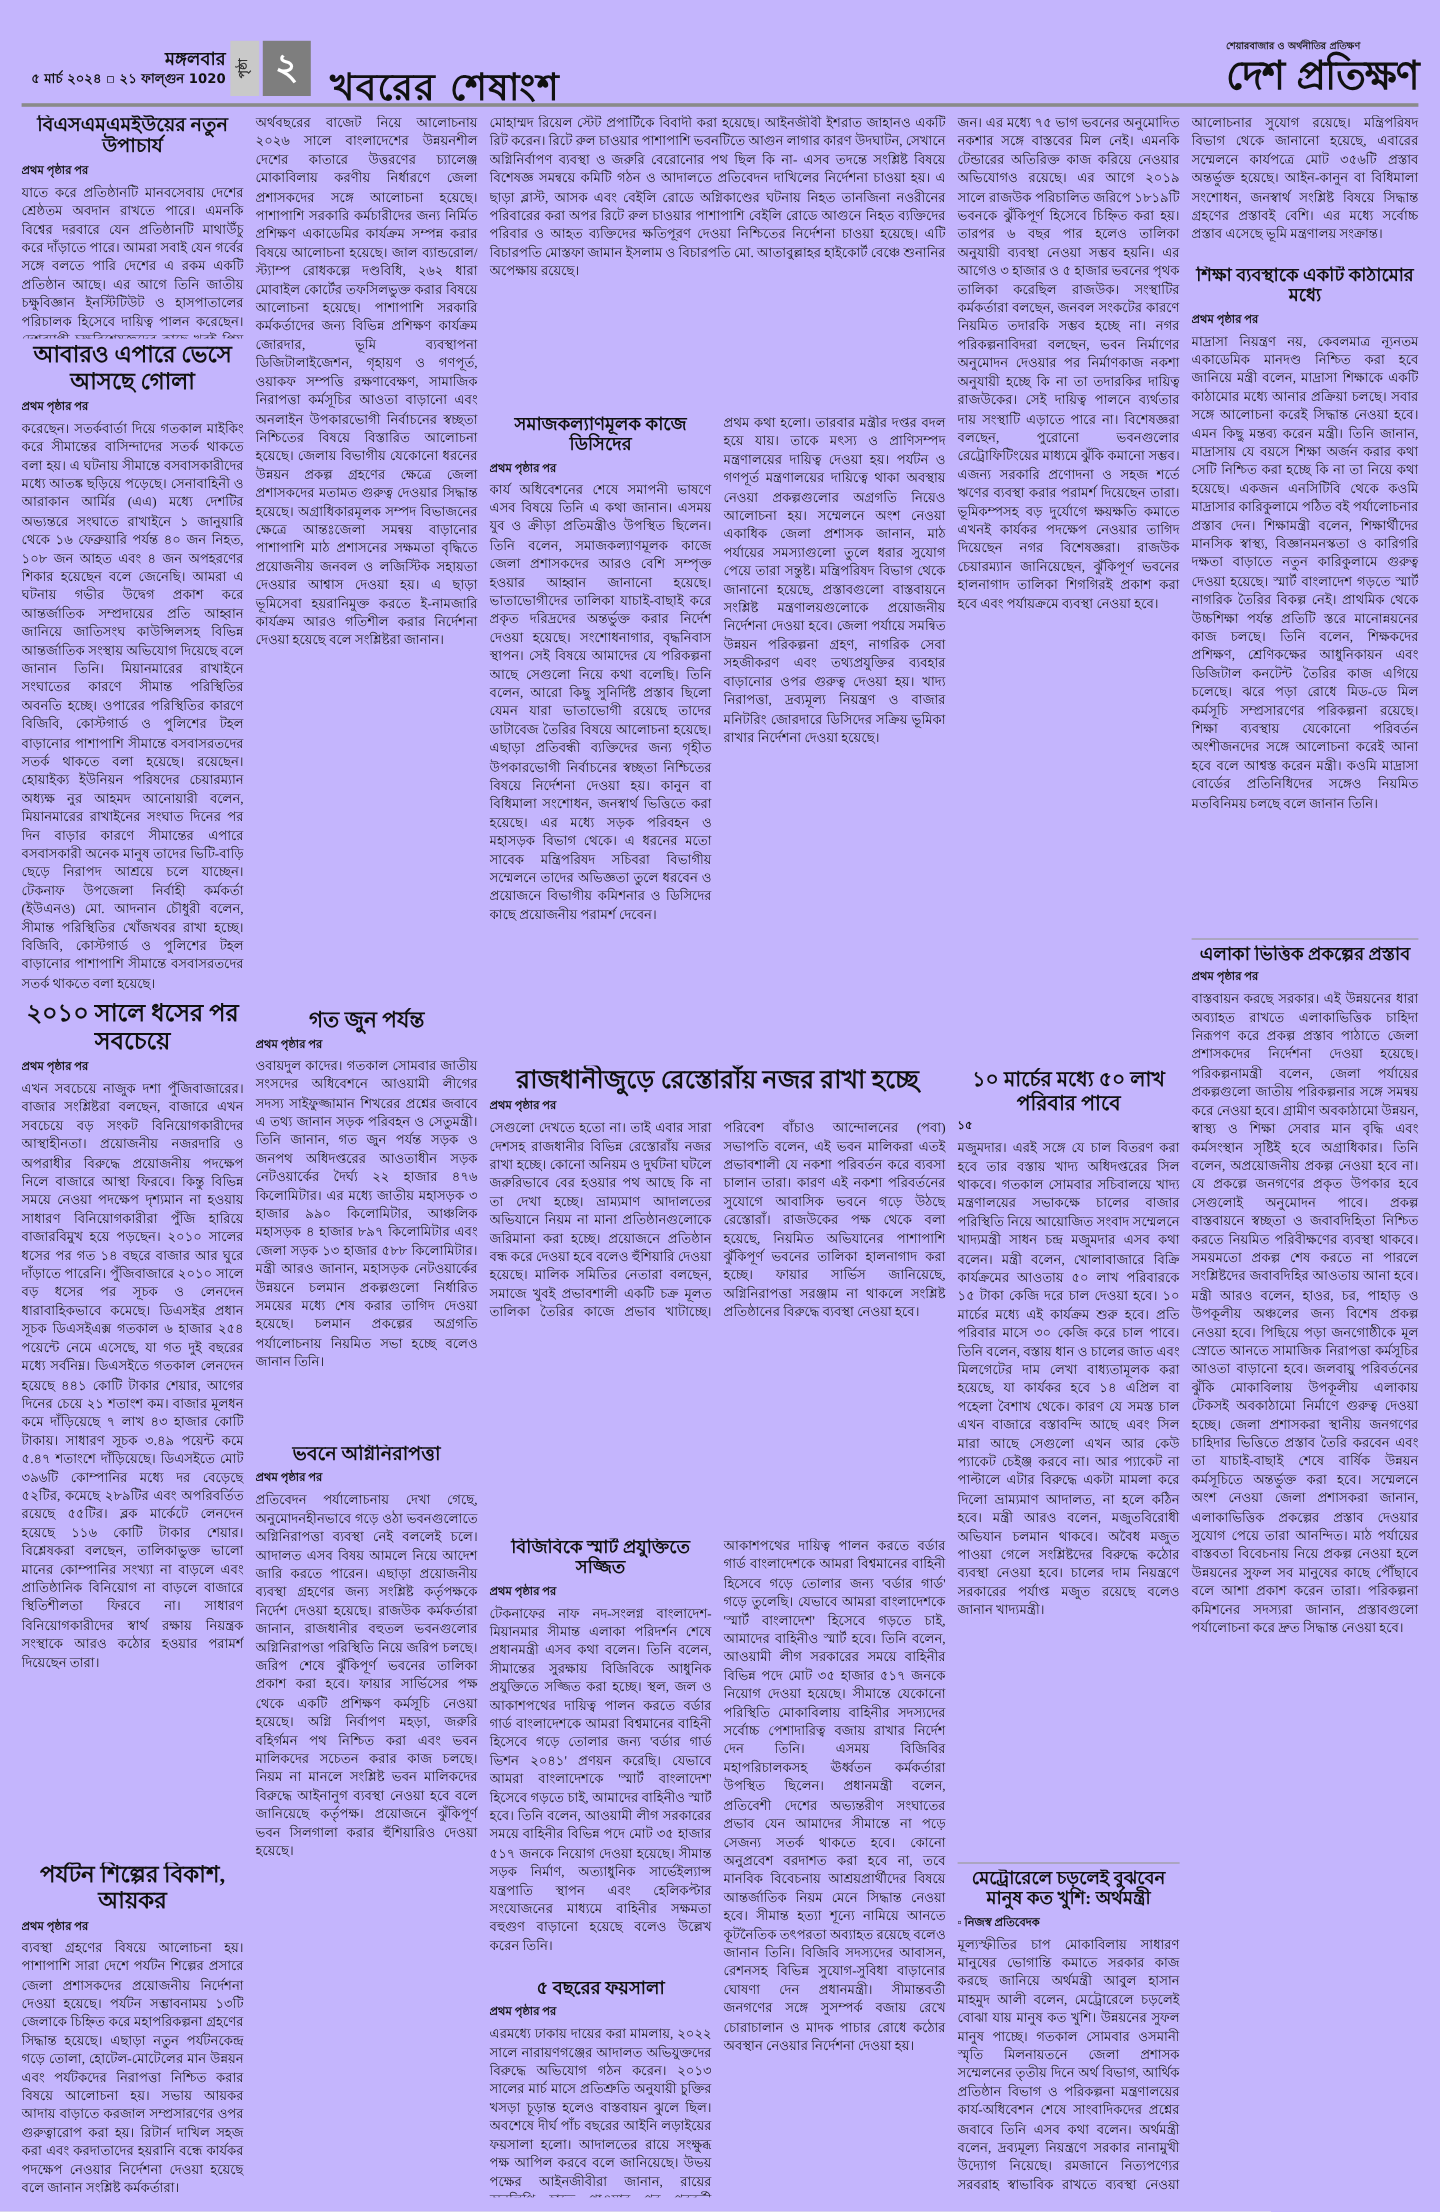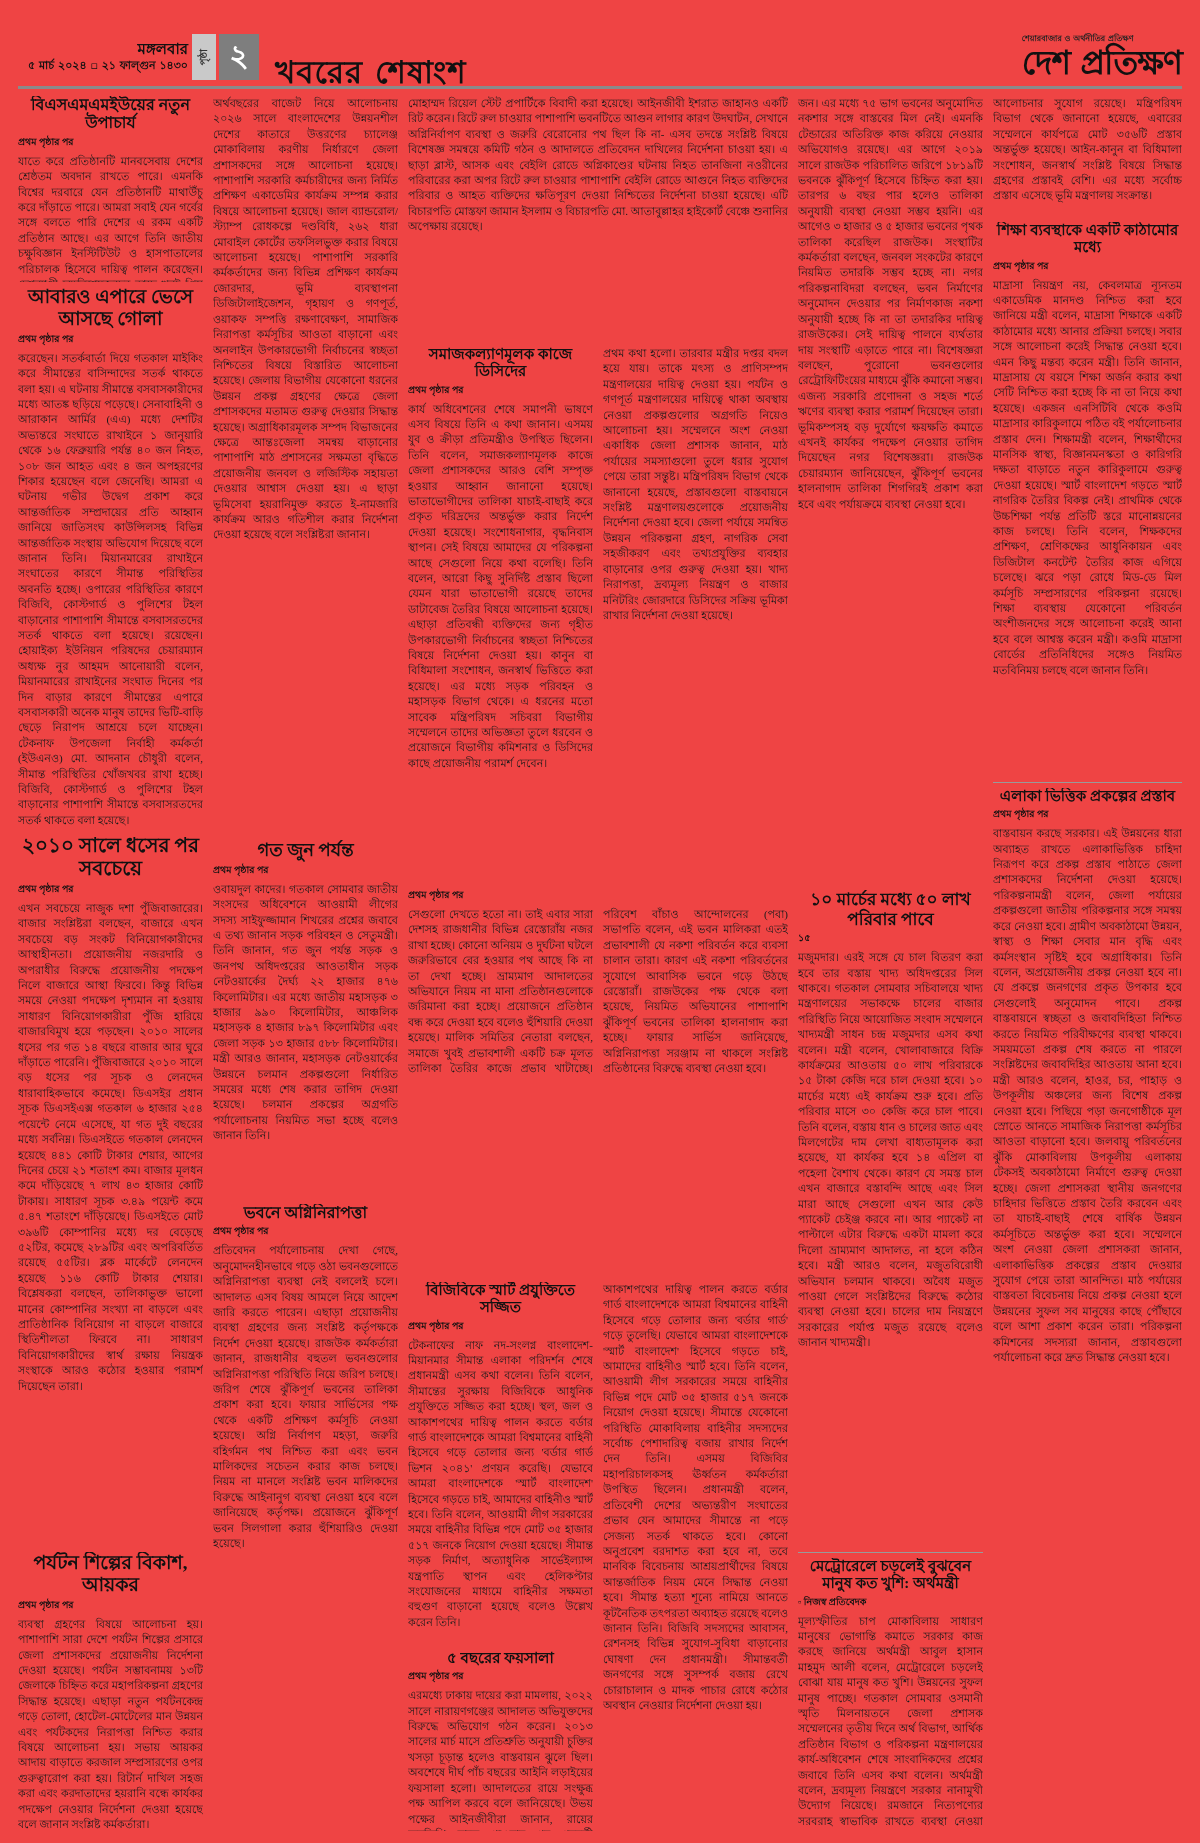--- a/index.html
+++ b/index.html
@@ -1,16 +1,16 @@
 <!DOCTYPE html>
 <html lang="bn"><head>
 <meta charset="utf-8">
 <style>
   html,body{margin:0;padding:0;background:#e8e8e4;}
-  #page{position:relative;width:1200px;height:1843px;background:#ef4444;color:#111;
+  #page{position:relative;width:1200px;height:1843px;background:#c4b5fd;color:#111;
         font-family:"DejaVu Sans",sans-serif;overflow:hidden;margin:0 auto;}
   
   .date-block{position:absolute;left:8px;top:40px;width:180px;text-align:right;line-height:1.25;}
   .date-day{font-size:15px;font-weight:700;}
   .date-line{font-size:11px;font-weight:600;}
   .pagebox{position:absolute;left:192px;top:34px;height:46px;display:flex;}
   .pb-light{width:24px;height:46px;background:#c9c9c9;display:flex;align-items:center;justify-content:center;}
   .pb-light span{writing-mode:vertical-rl;transform:rotate(180deg);font-size:10px;font-weight:700;color:#333;}
   .pb-dark{width:40px;height:46px;background:#7e7e7e;color:#fff;font-size:30px;font-weight:700;
            display:flex;align-items:center;justify-content:center;margin-left:3px;}
@@ -30,21 +30,21 @@
   .thin-rule{position:absolute;height:1px;background:#9a9a9a;}
 </style>
 </head>
 <body>
 
 <div id="page">
 
   <header>
     <div class="date-block">
       <div class="date-day">মঙ্গলবার</div>
-      <div class="date-line">৫ মার্চ ২০২৪ ▫ ২১ ফাল্গুন ১৪৩০</div>
+      <div class="date-line">৫ মার্চ ২০২৪ ▫ ২১ ফাল্গুন 1020</div>
     </div>
     <div class="pagebox">
       <div class="pb-light">
         <span>পৃষ্ঠা</span>
       </div>
       <div class="pb-dark">২</div>
     </div>
     <h1 class="section-title">খবরের শেষাংশ</h1>
     <div class="masthead">
       <div class="tagline">শেয়ারবাজার ও অর্থনীতির প্রতিক্ষণ</div>
@@ -101,20 +101,21 @@
     <h2 class="hl s15">সমাজকল্যাণমূলক কাজে ডিসিদের</h2>
     <p class="kicker">প্রথম পৃষ্ঠার পর</p>
     <p class="body">কার্য অধিবেশনের শেষে সমাপনী ভাষণে এসব বিষয়ে তিনি এ কথা জানান। এসময় যুব ও ক্রীড়া প্রতিমন্ত্রীও উপস্থিত ছিলেন। তিনি বলেন, সমাজকল্যাণমূলক কাজে জেলা প্রশাসকদের আরও বেশি সম্পৃক্ত হওয়ার আহ্বান জানানো হয়েছে। ভাতাভোগীদের তালিকা যাচাই-বাছাই করে প্রকৃত দরিদ্রদের অন্তর্ভুক্ত করার নির্দেশ দেওয়া হয়েছে। সংশোধনাগার, বৃদ্ধনিবাস স্থাপন। সেই বিষয়ে আমাদের যে পরিকল্পনা আছে সেগুলো নিয়ে কথা বলেছি। তিনি বলেন, আরো কিছু সুনির্দিষ্ট প্রস্তাব ছিলো যেমন যারা ভাতাভোগী রয়েছে তাদের ডাটাবেজ তৈরির বিষয়ে আলোচনা হয়েছে। এছাড়া প্রতিবন্ধী ব্যক্তিদের জন্য গৃহীত উপকারভোগী নির্বাচনের স্বচ্ছতা নিশ্চিতের বিষয়ে নির্দেশনা দেওয়া হয়। কানুন বা বিধিমালা সংশোধন, জনস্বার্থ ভিত্তিতে করা হয়েছে। এর মধ্যে সড়ক পরিবহন ও মহাসড়ক বিভাগ থেকে। এ ধরনের মতো সাবেক মন্ত্রিপরিষদ সচিবরা বিভাগীয় সম্মেলনে তাদের অভিজ্ঞতা তুলে ধরবেন ও প্রয়োজনে বিভাগীয় কমিশনার ও ডিসিদের কাছে প্রয়োজনীয় পরামর্শ দেবেন।</p>
   </section>
 
   <section class="story" style="left:603px;top:346px;width:185px;height:538px">
     <p class="body">প্রথম কথা হলো। তারবার মন্ত্রীর দপ্তর বদল হয়ে যায়। তাকে মৎস্য ও প্রাণিসম্পদ মন্ত্রণালয়ের দায়িত্ব দেওয়া হয়। পর্যটন ও গণপূর্ত মন্ত্রণালয়ের দায়িত্বে থাকা অবস্থায় নেওয়া প্রকল্পগুলোর অগ্রগতি নিয়েও আলোচনা হয়। সম্মেলনে অংশ নেওয়া একাধিক জেলা প্রশাসক জানান, মাঠ পর্যায়ের সমস্যাগুলো তুলে ধরার সুযোগ পেয়ে তারা সন্তুষ্ট। মন্ত্রিপরিষদ বিভাগ থেকে জানানো হয়েছে, প্রস্তাবগুলো বাস্তবায়নে সংশ্লিষ্ট মন্ত্রণালয়গুলোকে প্রয়োজনীয় নির্দেশনা দেওয়া হবে। জেলা পর্যায়ে সমন্বিত উন্নয়ন পরিকল্পনা গ্রহণ, নাগরিক সেবা সহজীকরণ এবং তথ্যপ্রযুক্তির ব্যবহার বাড়ানোর ওপর গুরুত্ব দেওয়া হয়। খাদ্য নিরাপত্তা, দ্রব্যমূল্য নিয়ন্ত্রণ ও বাজার মনিটরিং জোরদারে ডিসিদের সক্রিয় ভূমিকা রাখার নির্দেশনা দেওয়া হয়েছে।</p>
   </section>
 
   <section class="story" style="left:408px;top:888px;width:380px;height:390px">
+    <h2 class="hl s21">রাজধানীজুড়ে রেস্তোরাঁয় নজর রাখা হচ্ছে</h2>
     <p class="kicker">প্রথম পৃষ্ঠার পর</p>
     <p class="body twocol">সেগুলো দেখতে হতো না। তাই এবার সারা দেশসহ রাজধানীর বিভিন্ন রেস্তোরাঁয় নজর রাখা হচ্ছে। কোনো অনিয়ম ও দুর্ঘটনা ঘটলে জরুরিভাবে বের হওয়ার পথ আছে কি না তা দেখা হচ্ছে। ভ্রাম্যমাণ আদালতের অভিযানে নিয়ম না মানা প্রতিষ্ঠানগুলোকে জরিমানা করা হচ্ছে। প্রয়োজনে প্রতিষ্ঠান বন্ধ করে দেওয়া হবে বলেও হুঁশিয়ারি দেওয়া হয়েছে। মালিক সমিতির নেতারা বলছেন, সমাজে খুবই প্রভাবশালী একটি চক্র মূলত তালিকা তৈরির কাজে প্রভাব খাটাচ্ছে। পরিবেশ বাঁচাও আন্দোলনের (পবা) সভাপতি বলেন, এই ভবন মালিকরা এতই প্রভাবশালী যে নকশা পরিবর্তন করে ব্যবসা চালান তারা। কারণ এই নকশা পরিবর্তনের সুযোগে আবাসিক ভবনে গড়ে উঠছে রেস্তোরাঁ। রাজউকের পক্ষ থেকে বলা হয়েছে, নিয়মিত অভিযানের পাশাপাশি ঝুঁকিপূর্ণ ভবনের তালিকা হালনাগাদ করা হচ্ছে। ফায়ার সার্ভিস জানিয়েছে, অগ্নিনিরাপত্তা সরঞ্জাম না থাকলে সংশ্লিষ্ট প্রতিষ্ঠানের বিরুদ্ধে ব্যবস্থা নেওয়া হবে।</p>
   </section>
 
   <section class="story" style="left:408px;top:1282px;width:185px;height:364px">
     <h2 class="hl s15">বিজিবিকে স্মার্ট প্রযুক্তিতে সজ্জিত</h2>
     <p class="kicker">প্রথম পৃষ্ঠার পর</p>
     <p class="body">টেকনাফের নাফ নদ-সংলগ্ন বাংলাদেশ-মিয়ানমার সীমান্ত এলাকা পরিদর্শন শেষে প্রধানমন্ত্রী এসব কথা বলেন। তিনি বলেন, সীমান্তের সুরক্ষায় বিজিবিকে আধুনিক প্রযুক্তিতে সজ্জিত করা হচ্ছে। স্থল, জল ও আকাশপথের দায়িত্ব পালন করতে বর্ডার গার্ড বাংলাদেশকে আমরা বিশ্বমানের বাহিনী হিসেবে গড়ে তোলার জন্য 'বর্ডার গার্ড ভিশন ২০৪১' প্রণয়ন করেছি। যেভাবে আমরা বাংলাদেশকে 'স্মার্ট বাংলাদেশ' হিসেবে গড়তে চাই, আমাদের বাহিনীও স্মার্ট হবে। তিনি বলেন, আওয়ামী লীগ সরকারের সময়ে বাহিনীর বিভিন্ন পদে মোট ৩৫ হাজার ৫১৭ জনকে নিয়োগ দেওয়া হয়েছে। সীমান্ত সড়ক নির্মাণ, অত্যাধুনিক সার্ভেইল্যান্স যন্ত্রপাতি স্থাপন এবং হেলিকপ্টার সংযোজনের মাধ্যমে বাহিনীর সক্ষমতা বহুগুণ বাড়ানো হয়েছে বলেও উল্লেখ করেন তিনি।</p>
   </section>
 

